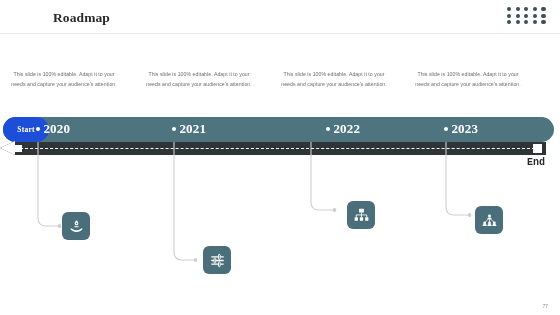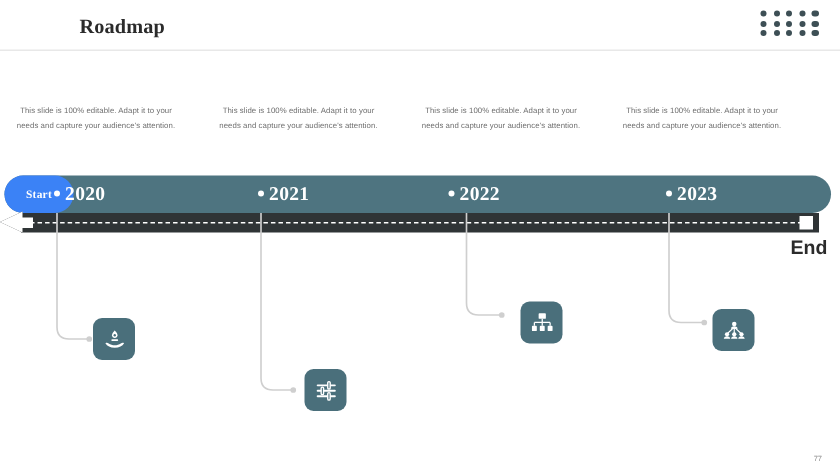--- a/index.html
+++ b/index.html
@@ -87,21 +87,21 @@
     border-radius: 12.5px;
   }
 
   .start-pill {
     position: absolute;
     left: 3px;
     top: 117px;
     width: 46px;
     height: 25px;
     border-radius: 12.5px;
-    background: #3b82f6;
+    background: #1d4ed8;
     display: flex;
     align-items: center;
     justify-content: center;
   }
   .start-pill span {
     font-family: "Liberation Serif", serif;
     font-weight: bold;
     font-size: 7.6px;
     color: #ffffff;
     letter-spacing: 0.2px;
@@ -172,23 +172,23 @@
     left: 533px;
     top: 144px;
     width: 9px;
     height: 9px;
     background: #ffffff;
   }
   .end-label {
     position: absolute;
     left: 527px;
     top: 157px;
-    font-family: Liberation Sans, sans-serif;
+    font-family: Liberation Mono, monospace;
     font-weight: bold;
-    font-size: 13px;
+    font-size: 10px;
     color: #2b2b2b;
     text-align: center;
   }
 
   
   .connector {
     position: absolute;
   }
   .connector svg { display: block; overflow: visible; }
 
@@ -252,21 +252,21 @@
   </div>
 
   <div class="year" style="left:36px;">
     <span class="bullet"></span>
     <span class="yr-label">2020</span>
   </div>
   <div class="year" style="left:172px;justify-content:space-between;">
     <span class="bullet"></span>
     <span class="yr-label">2021</span>
   </div>
-  <div class="year" style="left:299px;text-align:right;">
+  <div class="year" style="left:326px;text-align:right;">
     <span class="bullet"></span>
     <span class="yr-label">2022</span>
   </div>
   <div class="year" style="left:444px;">
     <span class="bullet"></span>
     <span class="yr-label">2023</span>
   </div>
 
   <div class="dark-bar">
     <div class="dash"></div>

